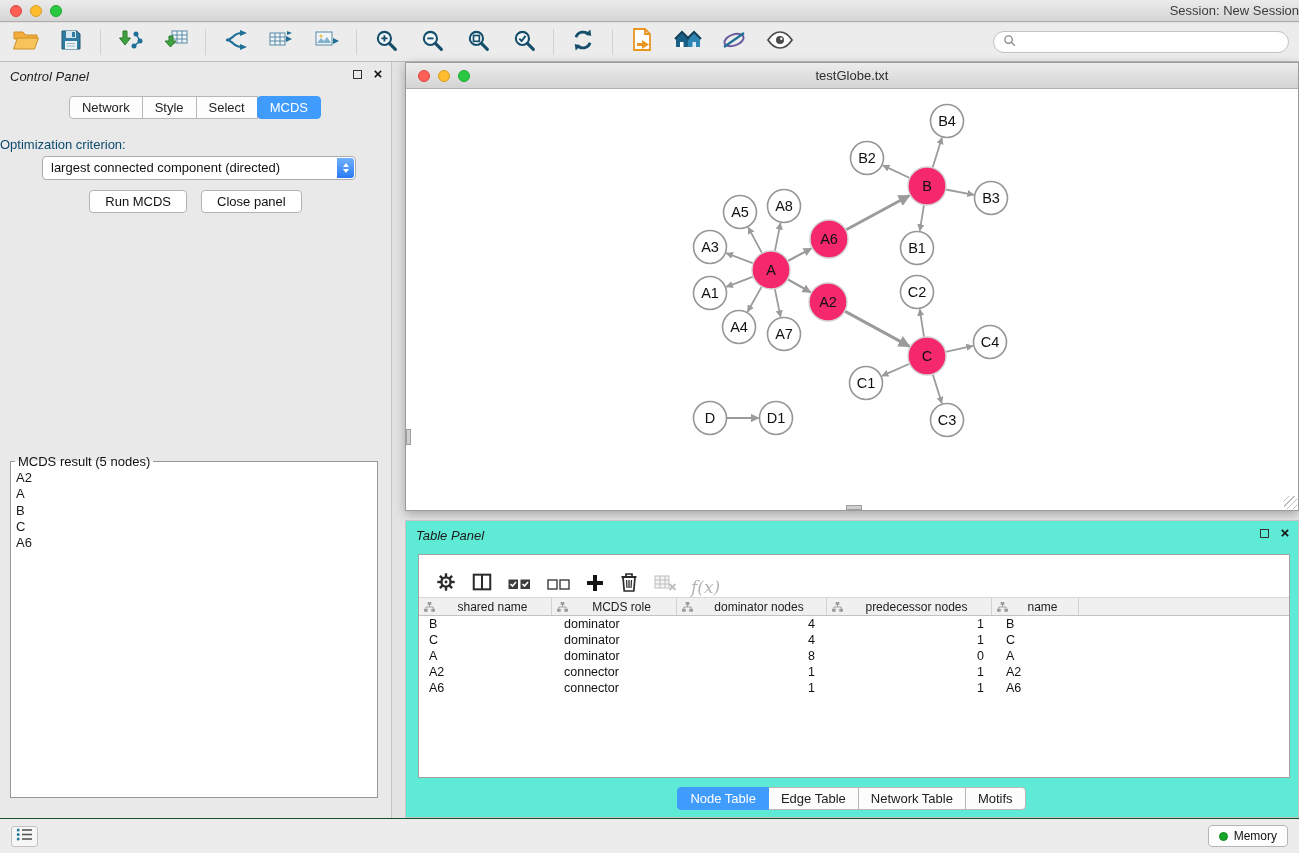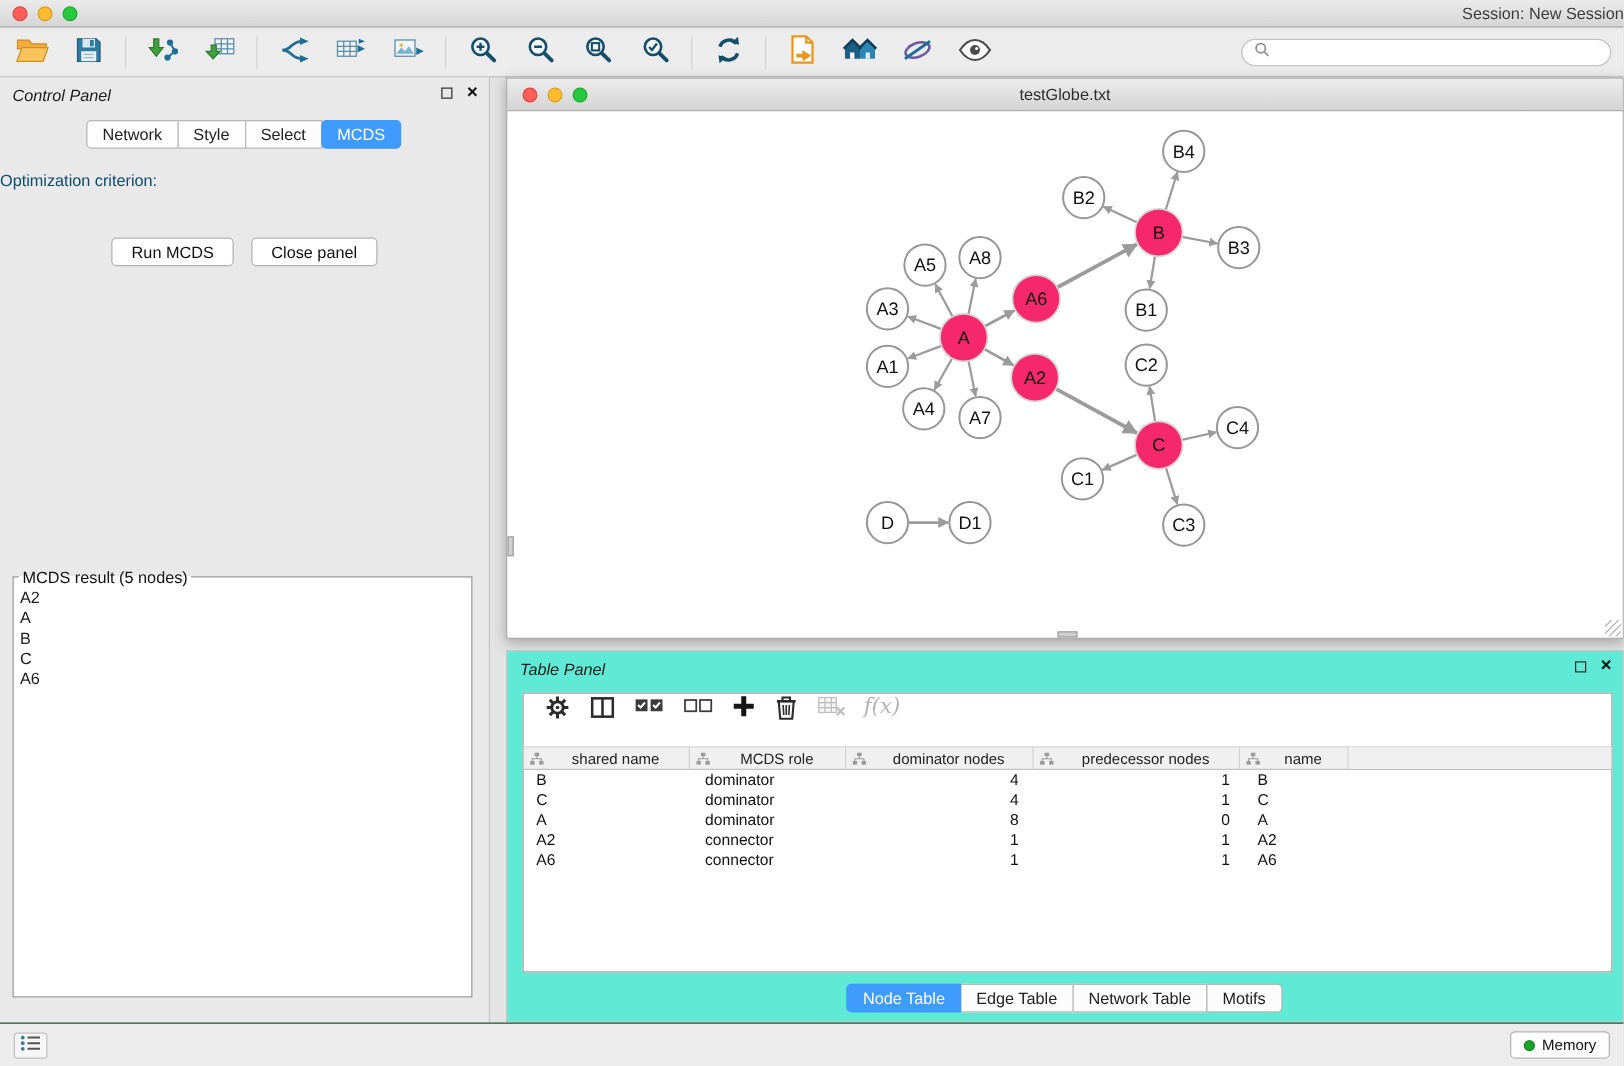--- a/index.html
+++ b/index.html
@@ -70,21 +70,21 @@
   #graph-svg text{font-family:"Liberation Sans",sans-serif;}
   .net-grip{position:absolute;right:1px;bottom:1px;width:13px;height:13px;
     background:repeating-linear-gradient(135deg,transparent 0 3px,#bdbdbd 3px 4px);}
   .net-nub-left{position:absolute;left:0;top:366px;width:5px;height:16px;background:#cfcfcf;border:1px solid #a0a0a0;}
   .net-nub-bottom{position:absolute;left:440px;bottom:0;width:16px;height:5px;background:#cfcfcf;border:1px solid #a0a0a0;}
 
   
   .table-panel{position:absolute;left:405px;top:520px;width:894px;height:298px;background:#5eead4;
     border:1px solid #c6c6c6;}
   .tp-content{position:absolute;left:12px;right:8px;top:33px;bottom:39px;background:#fff;border:1px solid #a2a2a2;}
-  .tp-toolbar{height:42px;display:flex;align-items:flex-start;gap:14px;padding-left:16px;}
+  .tp-toolbar{height:42px;display:flex;align-items:flex-end;gap:14px;padding-left:16px;}
   .tp-tool{display:flex;align-items:center;justify-content:center;}
   .fx-label{font-family:"DejaVu Serif",serif;font-style:italic;font-size:17px;color:#b3b3b3;}
   .tp-thead{display:flex;height:19px;border-top:1px solid #d8d8d8;border-bottom:1px solid #c2c2c2;background:#f0f0f0;}
   .th{display:flex;align-items:center;padding:0 5px;border-right:1px solid #d2d2d2;font-size:12px;color:#222;}
   .th .th-label{flex:1;text-align:center;}
   .th-filler{flex:1;background:#f0f0f0;}
   .tr{display:flex;height:16px;align-items:center;}
   .td{font-size:12.5px;color:#111;overflow:hidden;white-space:nowrap;}
   .tp-tabs{position:absolute;bottom:7px;left:0;right:0;display:flex;justify-content:center;}
   .tp-tab{font-size:13px;padding:3px 12px;background:#fcfcfc;border:1px solid #b7b7b7;margin-left:-1px;color:#222;}
@@ -273,20 +273,27 @@
       <span class="btn-closex">×</span>
     </span>
   </div>
   <div class="cp-tabs" id="cp-tabs">
       <div class="cp-tab">Network</div>
       <div class="cp-tab">Style</div>
       <div class="cp-tab">Select</div>
       <div class="cp-tab active">MCDS</div>
     </div>
   <div class="cp-label">Optimization criterion:</div>
+  <div class="cp-select">
+    <span>largest connected component (directed)</span>
+    <span class="spinner">
+      <span class="spin-up"></span>
+        <span class="spin-down"></span>
+    </span>
+  </div>
   <div class="cp-buttons">
     <button class="cp-btn">Run MCDS</button>
     <button class="cp-btn">Close panel</button>
   </div>
   <fieldset class="mcds-result">
     <legend>MCDS result (5 nodes)</legend>
     <div class="mcds-list" id="mcds-list">
         <div>A2</div>
         <div>A</div>
         <div>B</div>

